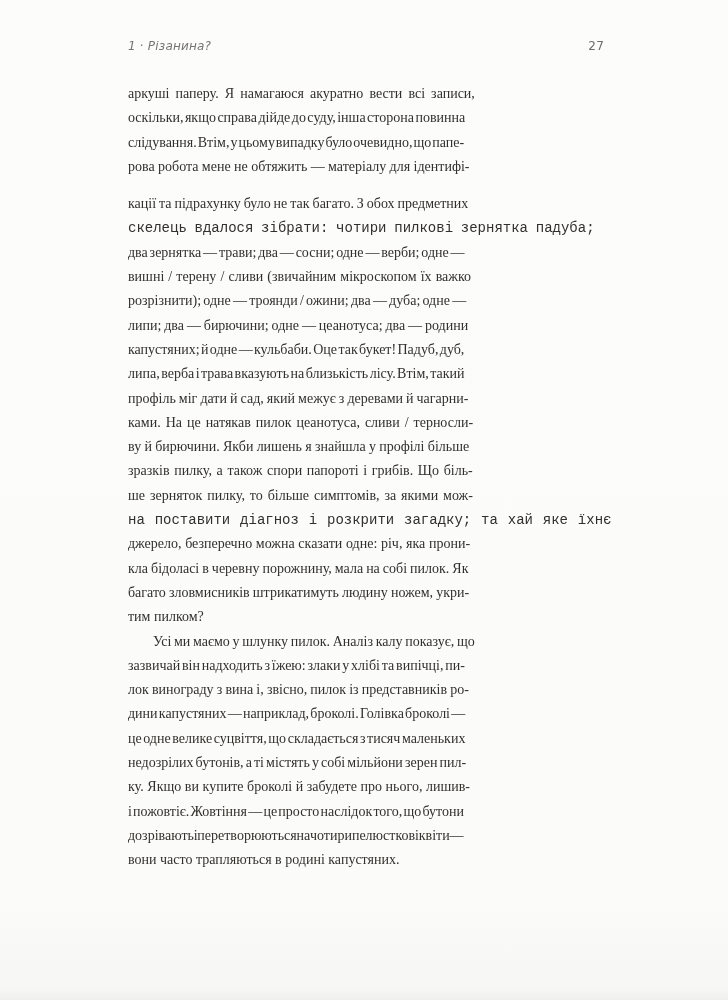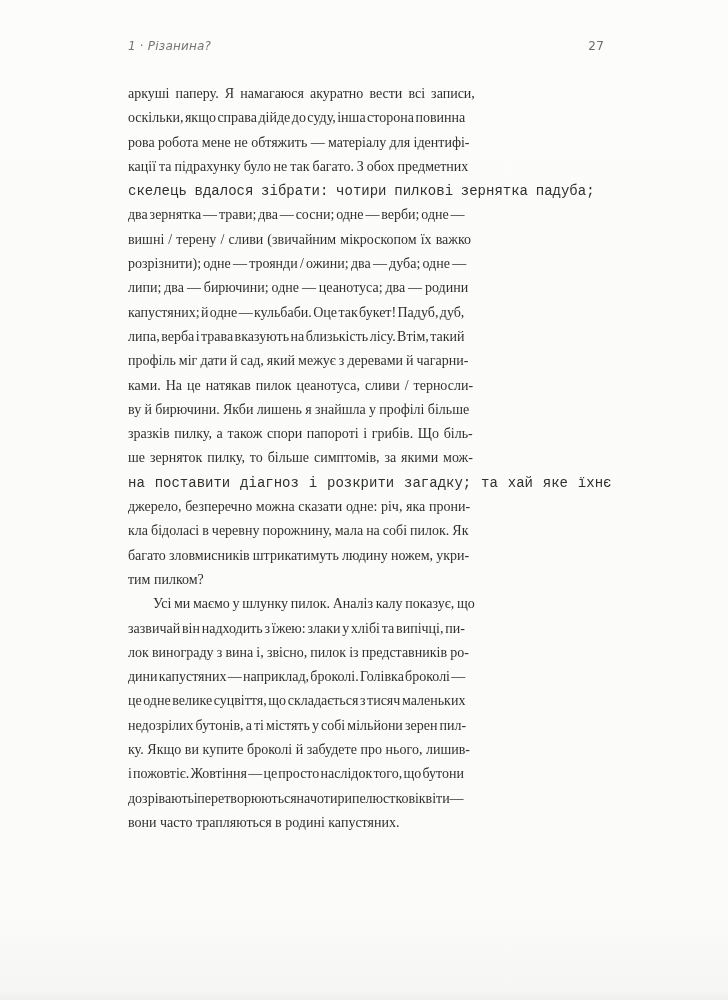--- a/index.html
+++ b/index.html
@@ -75,22 +75,23 @@
   <div class="running-header">
     <span class="chapter-ref">
       <span>1</span><span class="sep">·</span><span>Різанина?</span>
     </span>
     <span class="page-number">27</span>
   </div>
   <div class="text-body">
       <div class="para">
         <div class="line justified" style="word-spacing: 2.58px;"><span>аркуші паперу. Я намагаюся акуратно вести всі записи,</span></div>
         <div class="line justified" style="word-spacing: -2.02px;"><span>оскільки, якщо справа дійде до суду, інша сторона повинна</span></div>
+        <div class="line justified" style="word-spacing: -2.52px;"><span>слідування. Втім, у цьому випадку було очевидно, що папе-</span></div>
         <div class="line justified" style="word-spacing: -0.11px;"><span>рова робота мене не обтяжить — матеріалу для ідентифі-</span></div>
-        <div class="line justified" style="word-spacing: -0.55px;"><span>кації та підрахунку було не так багато. З обох предметних</span></div>
+        <div class="line justified" style="word-spacing: -0.55px; margin-top: 13px;"><span>кації та підрахунку було не так багато. З обох предметних</span></div>
         <div class="line justified" style="word-spacing: -0.65px; font-family: Liberation Mono, monospace;"><span>скелець вдалося зібрати: чотири пилкові зернятка падуба;</span></div>
         <div class="line justified" style="word-spacing: -1.66px;"><span>два зернятка — трави; два — сосни; одне — верби; одне —</span></div>
         <div class="line justified" style="word-spacing: 0.59px;"><span>вишні / терену / сливи (звичайним мікроскопом їх важко</span></div>
         <div class="line justified" style="word-spacing: -1.29px;"><span>розрізнити); одне — троянди / ожини; два — дуба; одне —</span></div>
         <div class="line justified" style="word-spacing: -0.62px;"><span>липи; два — бирючини; одне — цеанотуса; два — родини</span></div>
         <div class="line justified" style="word-spacing: -2.12px;"><span>капустяних; й одне — кульбаби. Оце так букет! Падуб, дуб,</span></div>
         <div class="line justified" style="word-spacing: -2.05px;"><span>липа, верба і трава вказують на близькість лісу. Втім, такий</span></div>
         <div class="line justified" style="word-spacing: -0.46px;"><span>профіль міг дати й сад, який межує з деревами й чагарни-</span></div>
         <div class="line justified" style="word-spacing: 1.48px;"><span>ками. На це натякав пилок цеанотуса, сливи / терносли-</span></div>
         <div class="line justified" style="word-spacing: -0.24px;"><span>ву й бирючини. Якби лишень я знайшла у профілі більше</span></div>

